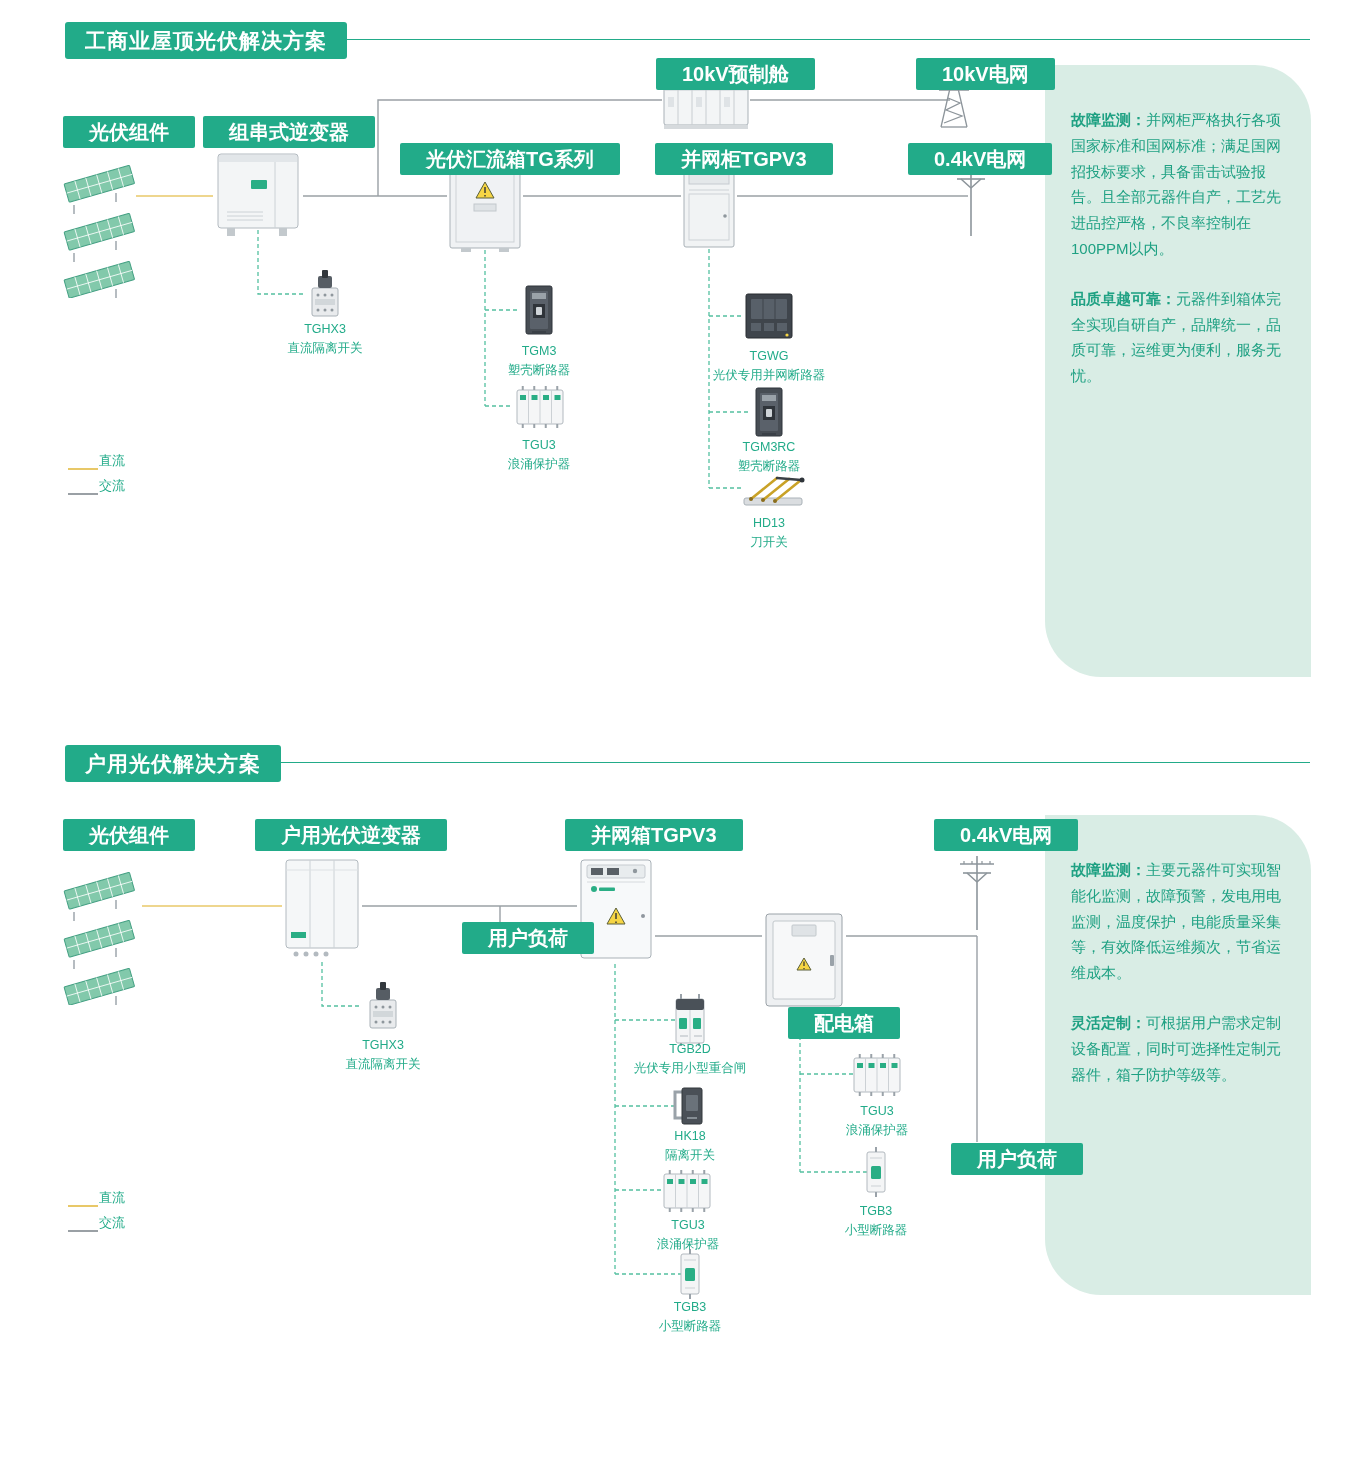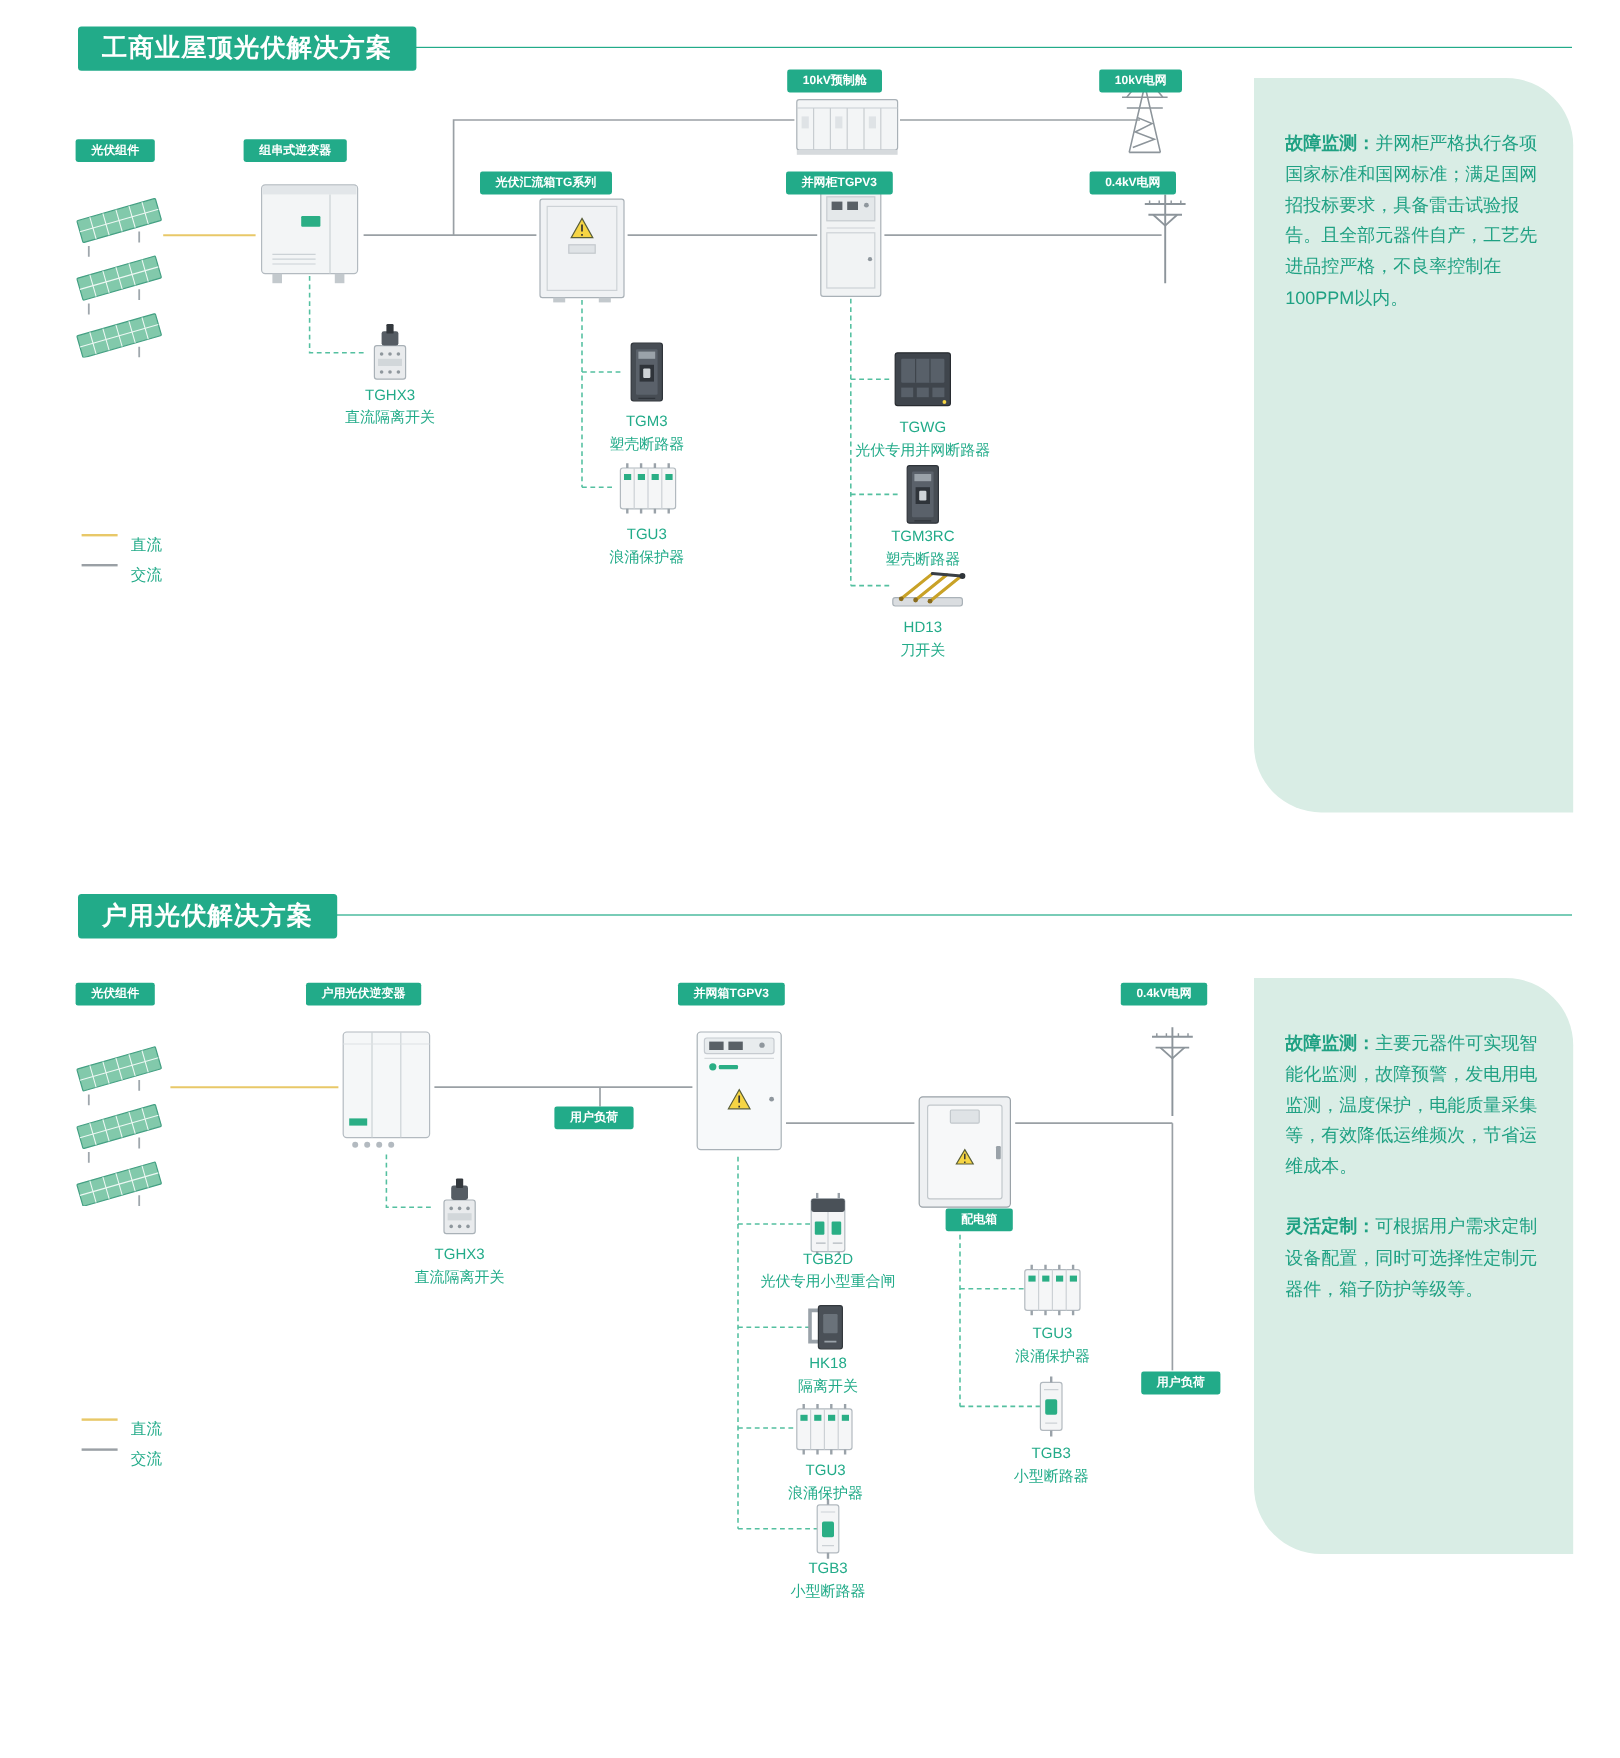--- a/index.html
+++ b/index.html
@@ -13,28 +13,28 @@
   html,body{margin:0;padding:0;background:#fff;}
   .page{position:relative;width:1350px;height:1465px;background:#fff;overflow:hidden;
         font-family:"Liberation Sans","DejaVu Sans",sans-serif;}
   .wires{position:absolute;left:0;top:0;width:1350px;height:1465px;z-index:0;}
   .wires .dc{stroke:var(--dc-line);stroke-width:1.6;fill:none;}
   .wires .ac{stroke:var(--ac-line);stroke-width:1.4;fill:none;}
   .wires .dash{stroke:var(--dash-line);stroke-width:1.3;stroke-dasharray:4 3;fill:none;}
   .hline{position:absolute;left:65px;width:1245px;border-top:1.5px solid var(--accent);z-index:1;}
   .title-badge{position:absolute;background:var(--accent);color:#fff;font-size:21px;font-weight:700;
         padding:6px 20px;border-radius:3px;letter-spacing:1px;white-space:nowrap;z-index:2;line-height:1.2;}
-  .badge{position:absolute;background:var(--accent);color:#fff;font-size:10px;font-weight:700;
-        padding:3px 13px;border-radius:2px;white-space:nowrap;line-height:1.3;z-index:2;}
+  .badge{position:absolute;background:var(--accent);color:#fff;font-size:20px;font-weight:700;
+        padding:3px 26px;border-radius:2px;white-space:nowrap;line-height:1.3;z-index:2;}
   .comp{position:absolute;z-index:1;}
   .comp svg{display:block;width:100%;height:100%;}
   .cap{position:absolute;transform:translateX(-50%);width:170px;text-align:center;
        color:var(--accent);font-size:12.5px;line-height:1.55;z-index:1;}
   .legend{position:absolute;z-index:1;color:var(--accent);font-size:13px;}
-  .legend-row{display:flex;align-items:flex-start;gap:11px;height:25px;}
+  .legend-row{display:flex;align-items:flex-end;gap:1px;height:25px;}
   .sw{display:inline-block;width:30px;height:0;border-top:2px solid;}
   .sw.dcsw{border-color:var(--dc-line);}
   .sw.acsw{border-color:var(--ac-line);}
   .info-panel{position:absolute;width:266px;background:var(--panel-bg);
        border-radius:0 56px 0 56px;padding:42px 26px;box-sizing:border-box;
        color:var(--panel-text);font-size:15px;line-height:1.72;z-index:1;}
   .info-panel p{margin:0 0 24px;}
   .info-panel p:last-child{margin-bottom:0;}
   .info-panel .lead{font-weight:700;}
 </style>
@@ -395,20 +395,21 @@
       <span>直流</span>
       </div>
     <div class="legend-row">
       <span class="sw acsw"></span>
       <span>交流</span>
       </div>
   </div>
 
   <div class="info-panel" style="left:1045px;top:65px;height:612px">
     <p><span class="lead">故障监测：</span><span>并网柜严格执行各项国家标准和国网标准；满足国网招投标要求，具备雷击试验报告。且全部元器件自产，工艺先进品控严格，不良率控制在100PPM以内。</span></p>
+    <p><span class="lead">品质卓越可靠：</span><span>元器件到箱体完全实现自研自产，品牌统一，品质可靠，运维更为便利，服务无忧。</span></p>
   </div>
 
   <div class="hline" style="top:762px"></div>
   <div class="title-badge" style="left:65px;top:745px">户用光伏解决方案</div>
 
   <div class="badge" style="left:63px;top:819px">光伏组件</div>
   <div class="badge" style="left:255px;top:819px">户用光伏逆变器</div>
   <div class="badge" style="left:565px;top:819px">并网箱TGPV3</div>
   <div class="badge" style="left:934px;top:819px">0.4kV电网</div>
   <div class="badge" style="left:462px;top:922px">用户负荷</div>

